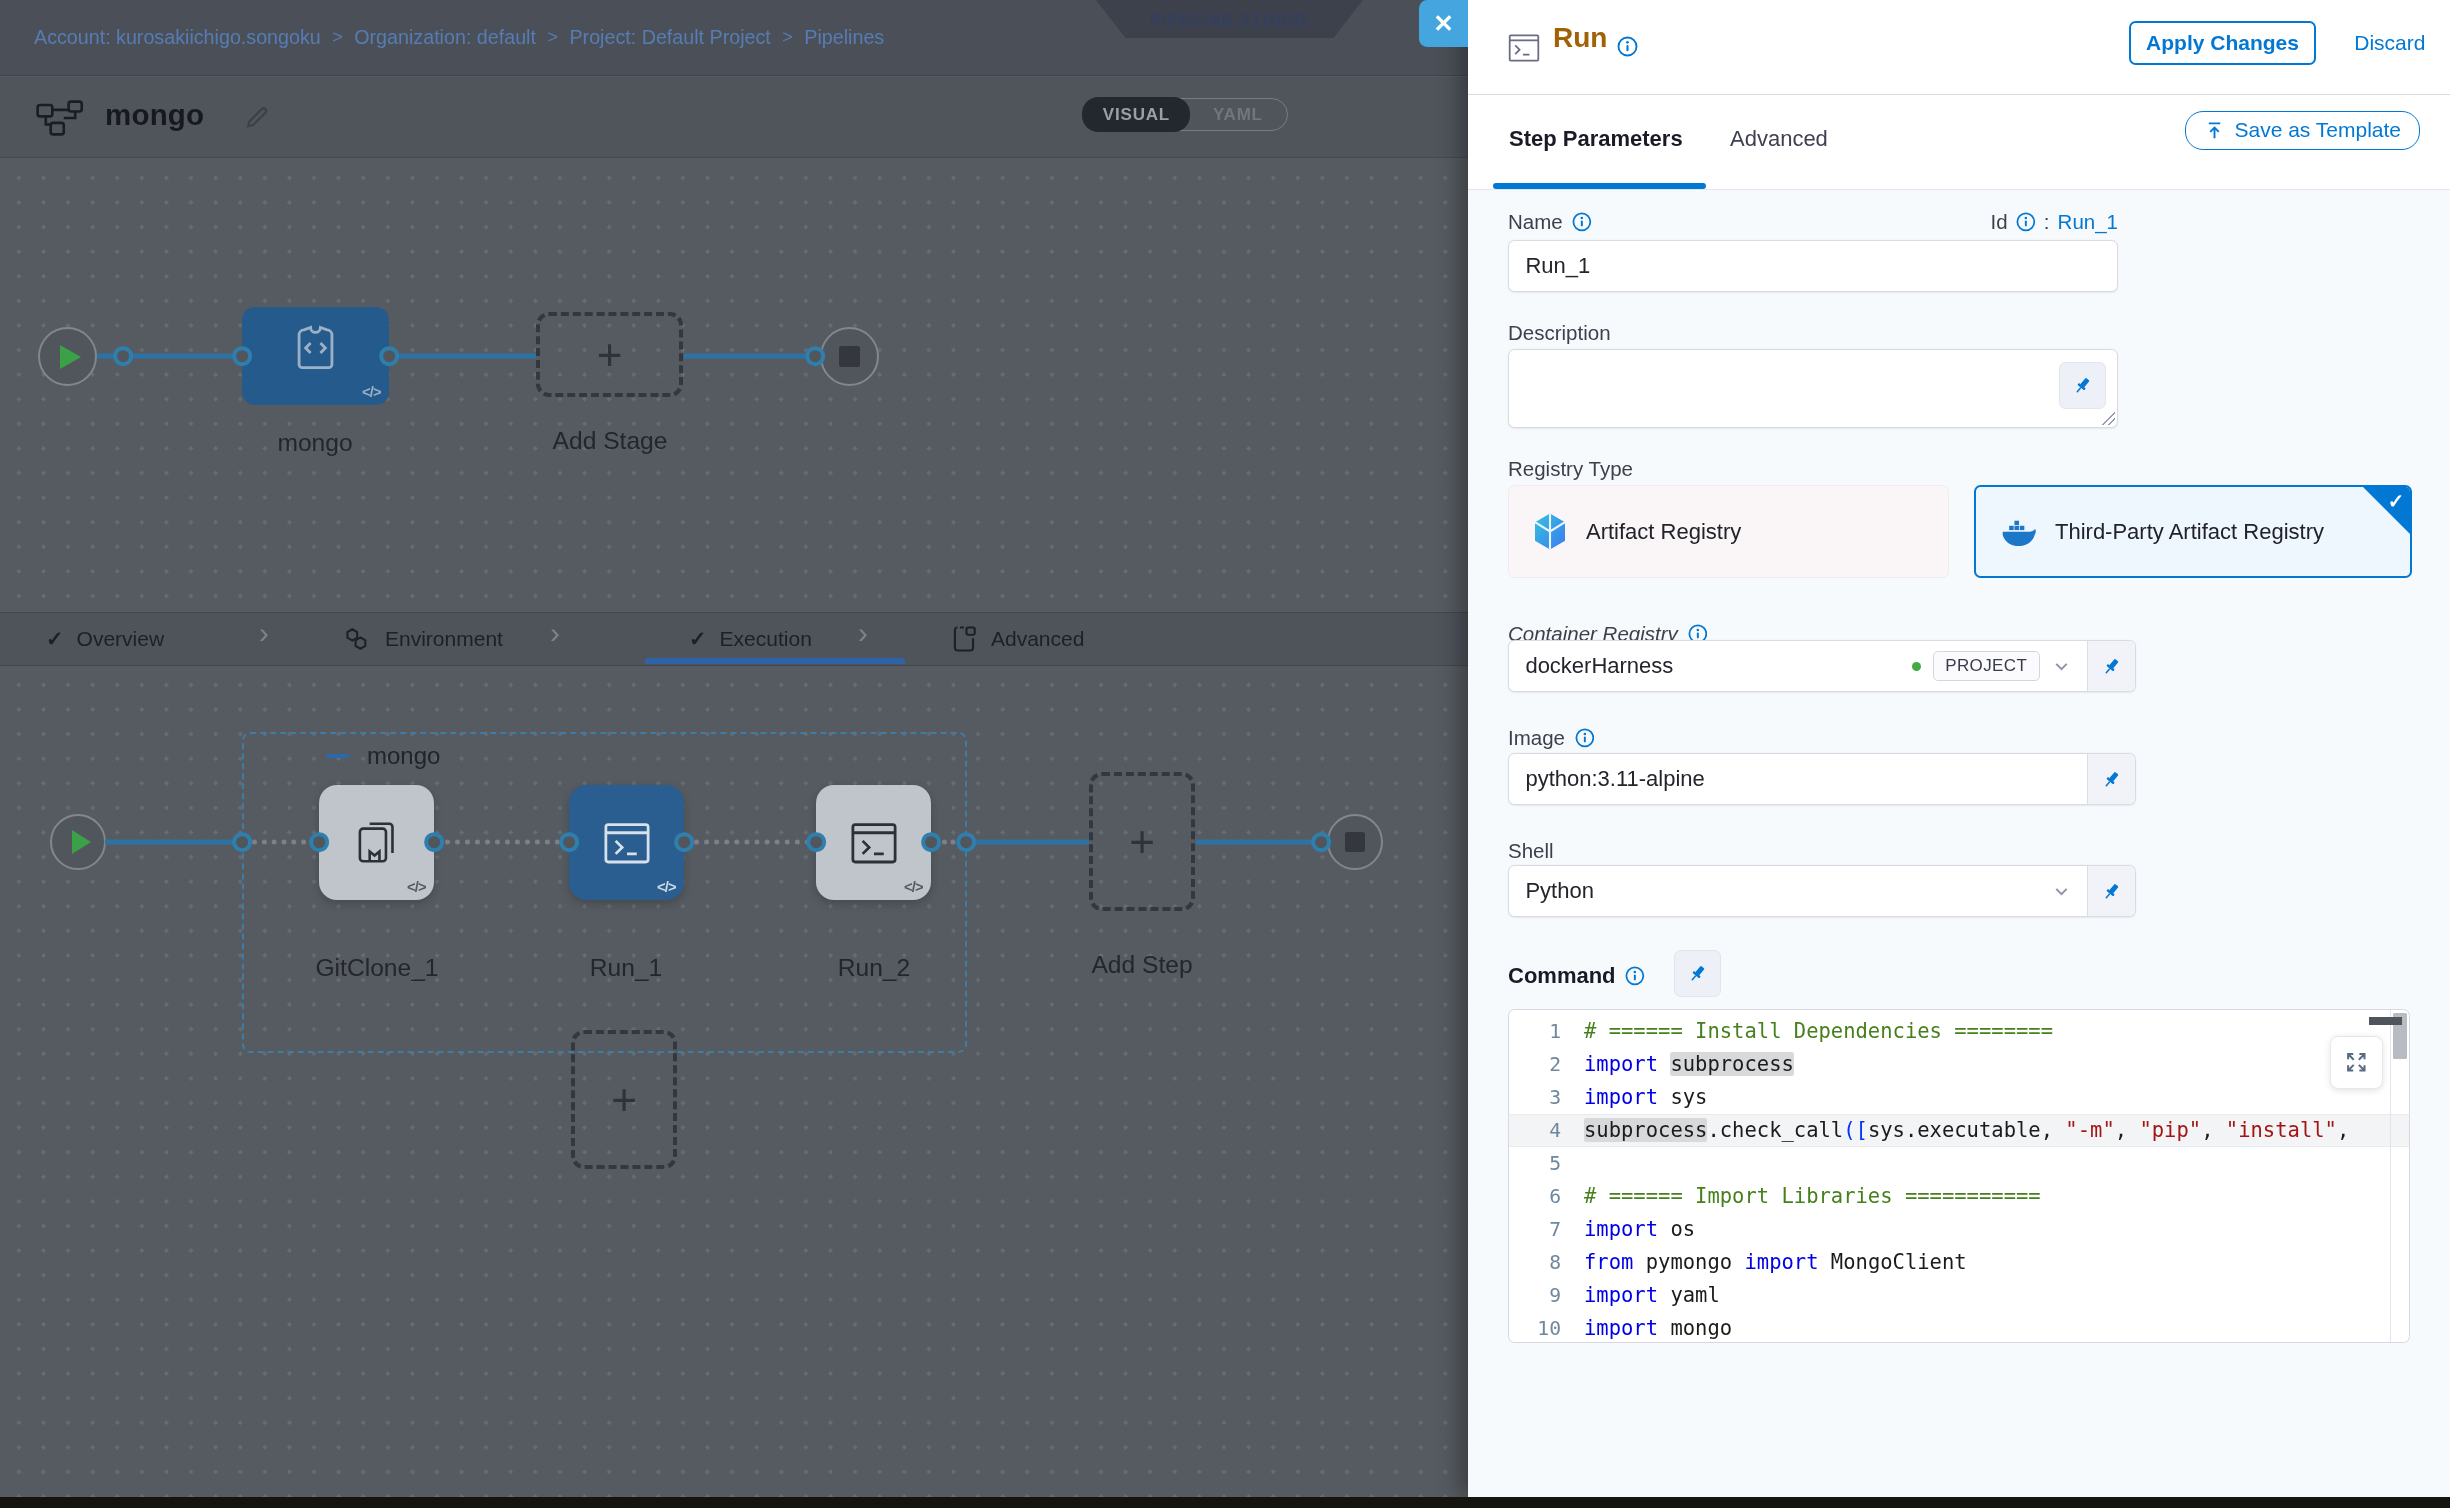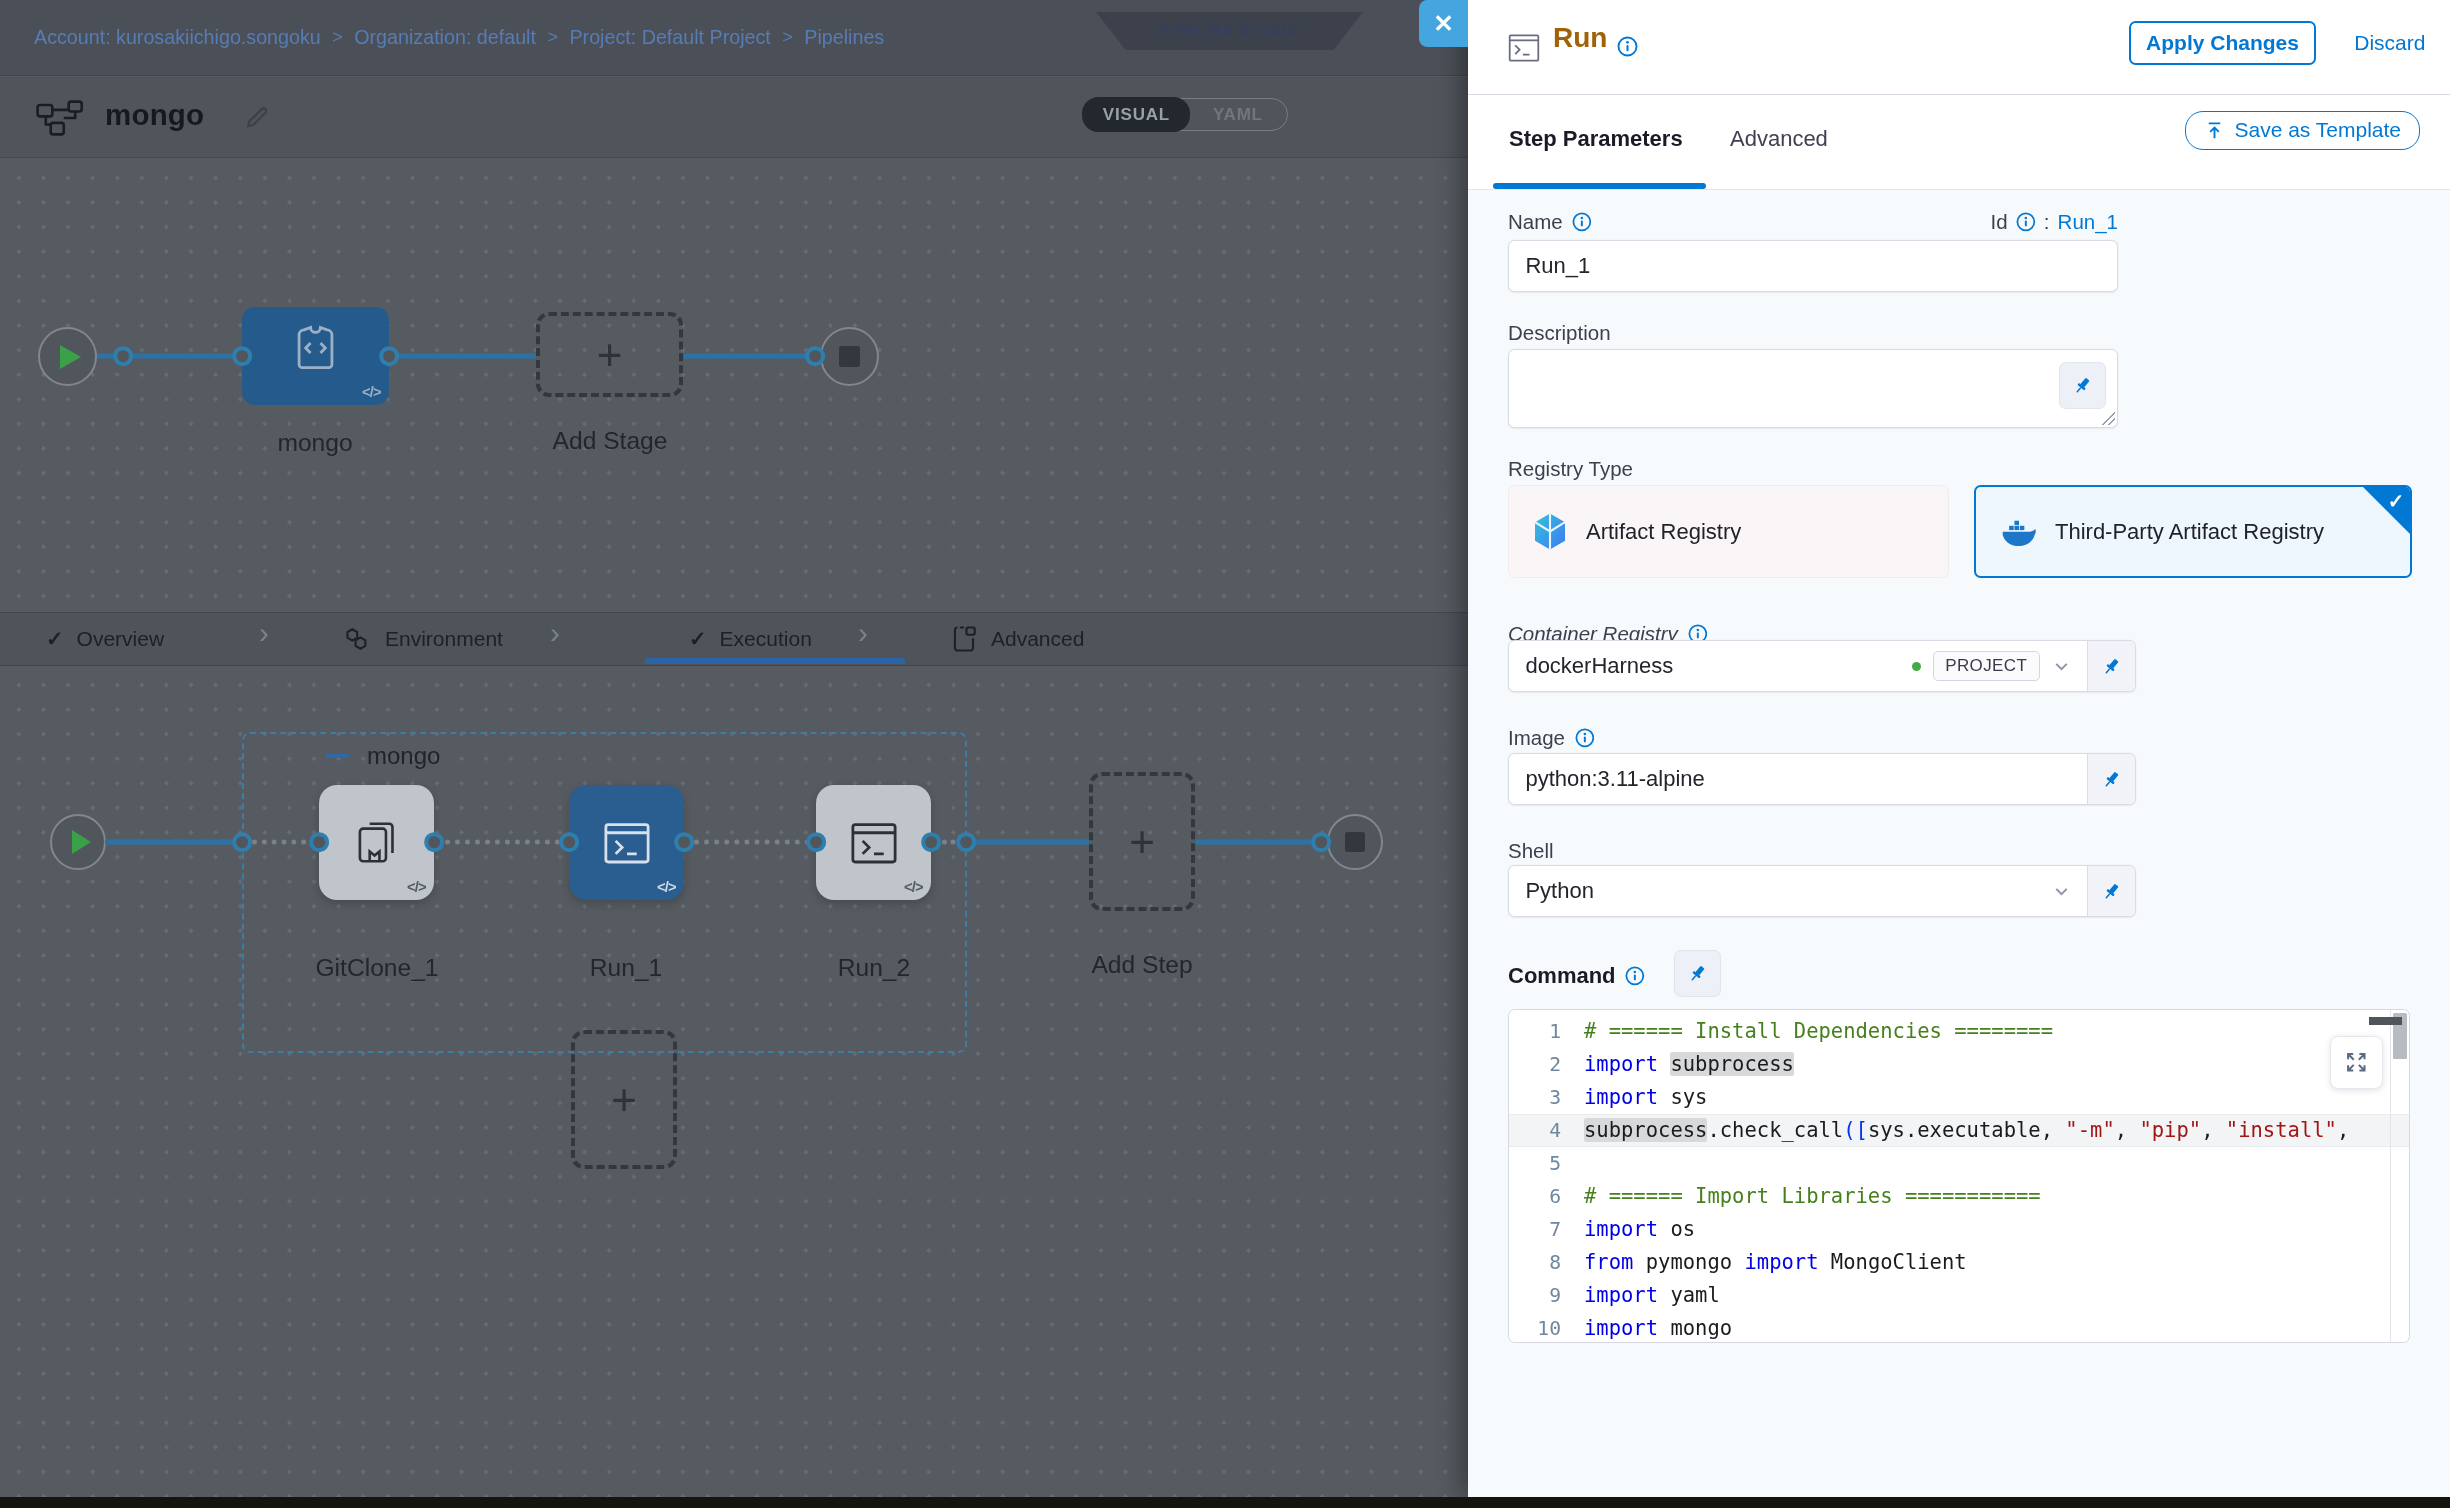--- a/index.html
+++ b/index.html
@@ -5,23 +5,23 @@
   html,body{margin:0;padding:0;background:#565b61;}
   .screen{position:relative;width:2450px;height:1508px;overflow:hidden;
           font-family:"Liberation Sans",sans-serif;}
   .abs{position:absolute;}
 
   
   .left{position:absolute;left:0;top:0;width:1468px;height:1508px;overflow:hidden;}
   .topbar{position:absolute;left:0;top:0;width:100%;height:75px;background:#4b5058;border-bottom:1.6px solid #41454c;}
   .crumbs{position:absolute;left:34px;top:0;height:75px;display:flex;align-items:center;gap:11.5px;font-size:19.7px;color:#567cb4;white-space:nowrap;}
   .crumb-sep{color:#567cb4;font-size:18px;}
-  .studio-badge{position:absolute;left:1096px;top:12px;width:267px;height:38px;background:#3d414b;
+  .studio-badge{position:absolute;left:1096px;top:0;width:267px;height:38px;background:#3d414b;
       clip-path:polygon(0 0,100% 0,calc(100% - 29.5px) 100%,29.5px 100%);
-      display:flex;align-items:center;justify-content:center;font-size:12px;font-weight:bold;letter-spacing:2.5px;color:#333f63;}
+      display:flex;align-items:center;justify-content:center;font-size:14px;font-weight:bold;letter-spacing:2.5px;color:#333f63;text-decoration:underline;}
   .titlebar{position:absolute;left:0;top:77px;width:100%;height:80px;background:#50555c;border-bottom:1.6px solid #45494f;}
   .pipe-title{position:absolute;left:105px;top:21px;font-size:29.5px;font-weight:bold;color:#17191e;letter-spacing:0.2px;}
   .toggle{position:absolute;left:1083px;top:21px;width:205px;height:33px;border:1.6px solid #787d83;border-radius:18px;box-sizing:border-box;display:flex;}
   .toggle .seg{flex:1;display:flex;align-items:center;justify-content:center;font-size:17px;font-weight:bold;letter-spacing:0.8px;}
   .seg-visual{background:#23282e;color:#9aa0a7;border-radius:16.4px;margin:-1.6px;padding:0 4.9px;text-align:right;}
   .seg-yaml{color:#70767c;}
   .dotgrid{background-color:#565b61;background-image:radial-gradient(circle,#666c73 2px,transparent 2.1px);background-size:24.6px 24.6px;background-position:6.6px 6.6px;}
   .stage-canvas{position:absolute;left:0;top:159px;width:100%;height:453px;}
   .exec-canvas{position:absolute;left:0;top:666px;width:100%;height:831px;}
 

